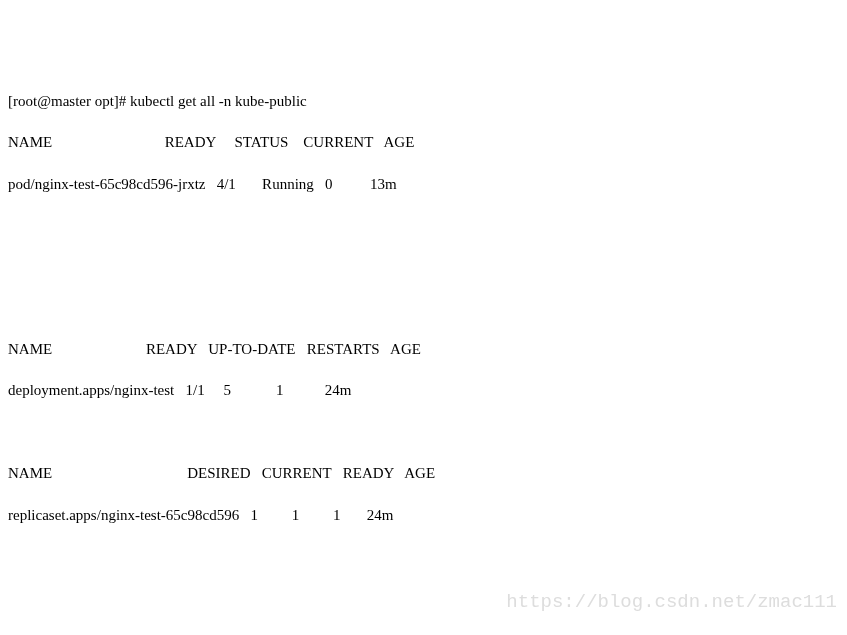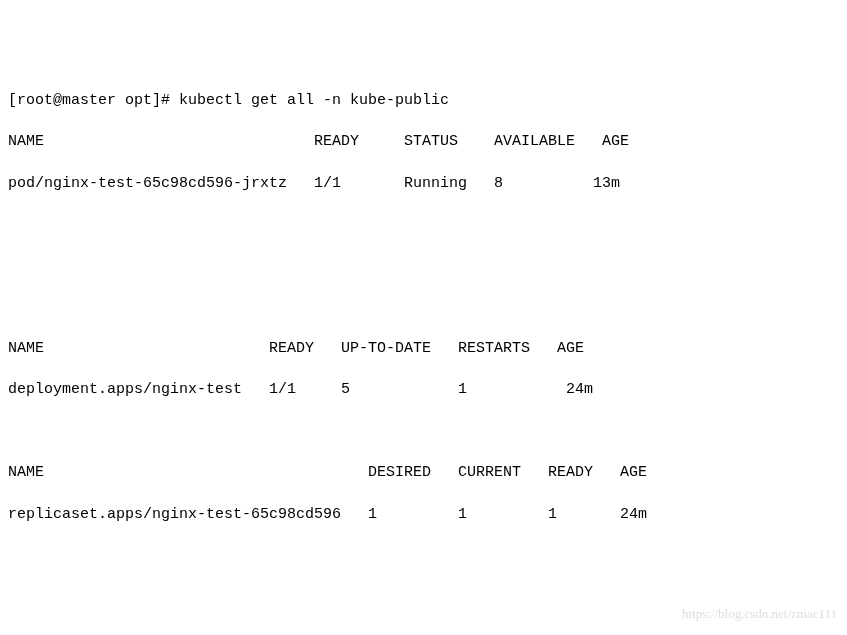--- a/index.html
+++ b/index.html
@@ -11,38 +11,39 @@
       color: #000000;
       line-height: 1.38;
       white-space: pre;
       width: 847px;
       height: 635px;
       box-sizing: border-box;
       position: relative;
     }
     .line {
       display: block;
+      font-family: Liberation Serif, serif;
     }
     .watermark {
       position: absolute;
-      bottom: 12px;
+      bottom: 20px;
       right: 10px;
       color: #dddddd;
-      font-family: Liberation Serif, serif;
-      font-size: 13px;
+      font-family: Liberation Mono, monospace;
+      font-size: 19px;
     }
   </style>
 </head>
 <body>
 
 
 
 <span class="line">[root@master opt]# kubectl get all -n kube-public</span>
-<span class="line">NAME                              READY     STATUS    AVAILABLE   AGE</span>
-<span class="line">pod/nginx-test-65c98cd596-jrxtz   1/1       Running   8          13m</span>
+<span class="line">NAME                              READY     STATUS    CURRENT   AGE</span>
+<span class="line">pod/nginx-test-65c98cd596-jrxtz   4/1       Running   0          13m</span>
 <span class="line"> </span>
 <span class="line"> </span>
 <span class="line"> </span>
 <span class="line">NAME                         READY   UP-TO-DATE   RESTARTS   AGE</span>
 <span class="line">deployment.apps/nginx-test   1/1     5            1           24m</span>
 <span class="line"> </span>
 <span class="line">NAME                                    DESIRED   CURRENT   READY   AGE</span>
 <span class="line">replicaset.apps/nginx-test-65c98cd596   1         1         1       24m</span>
 <span class="line"> </span>
 <span class="line"> </span>

